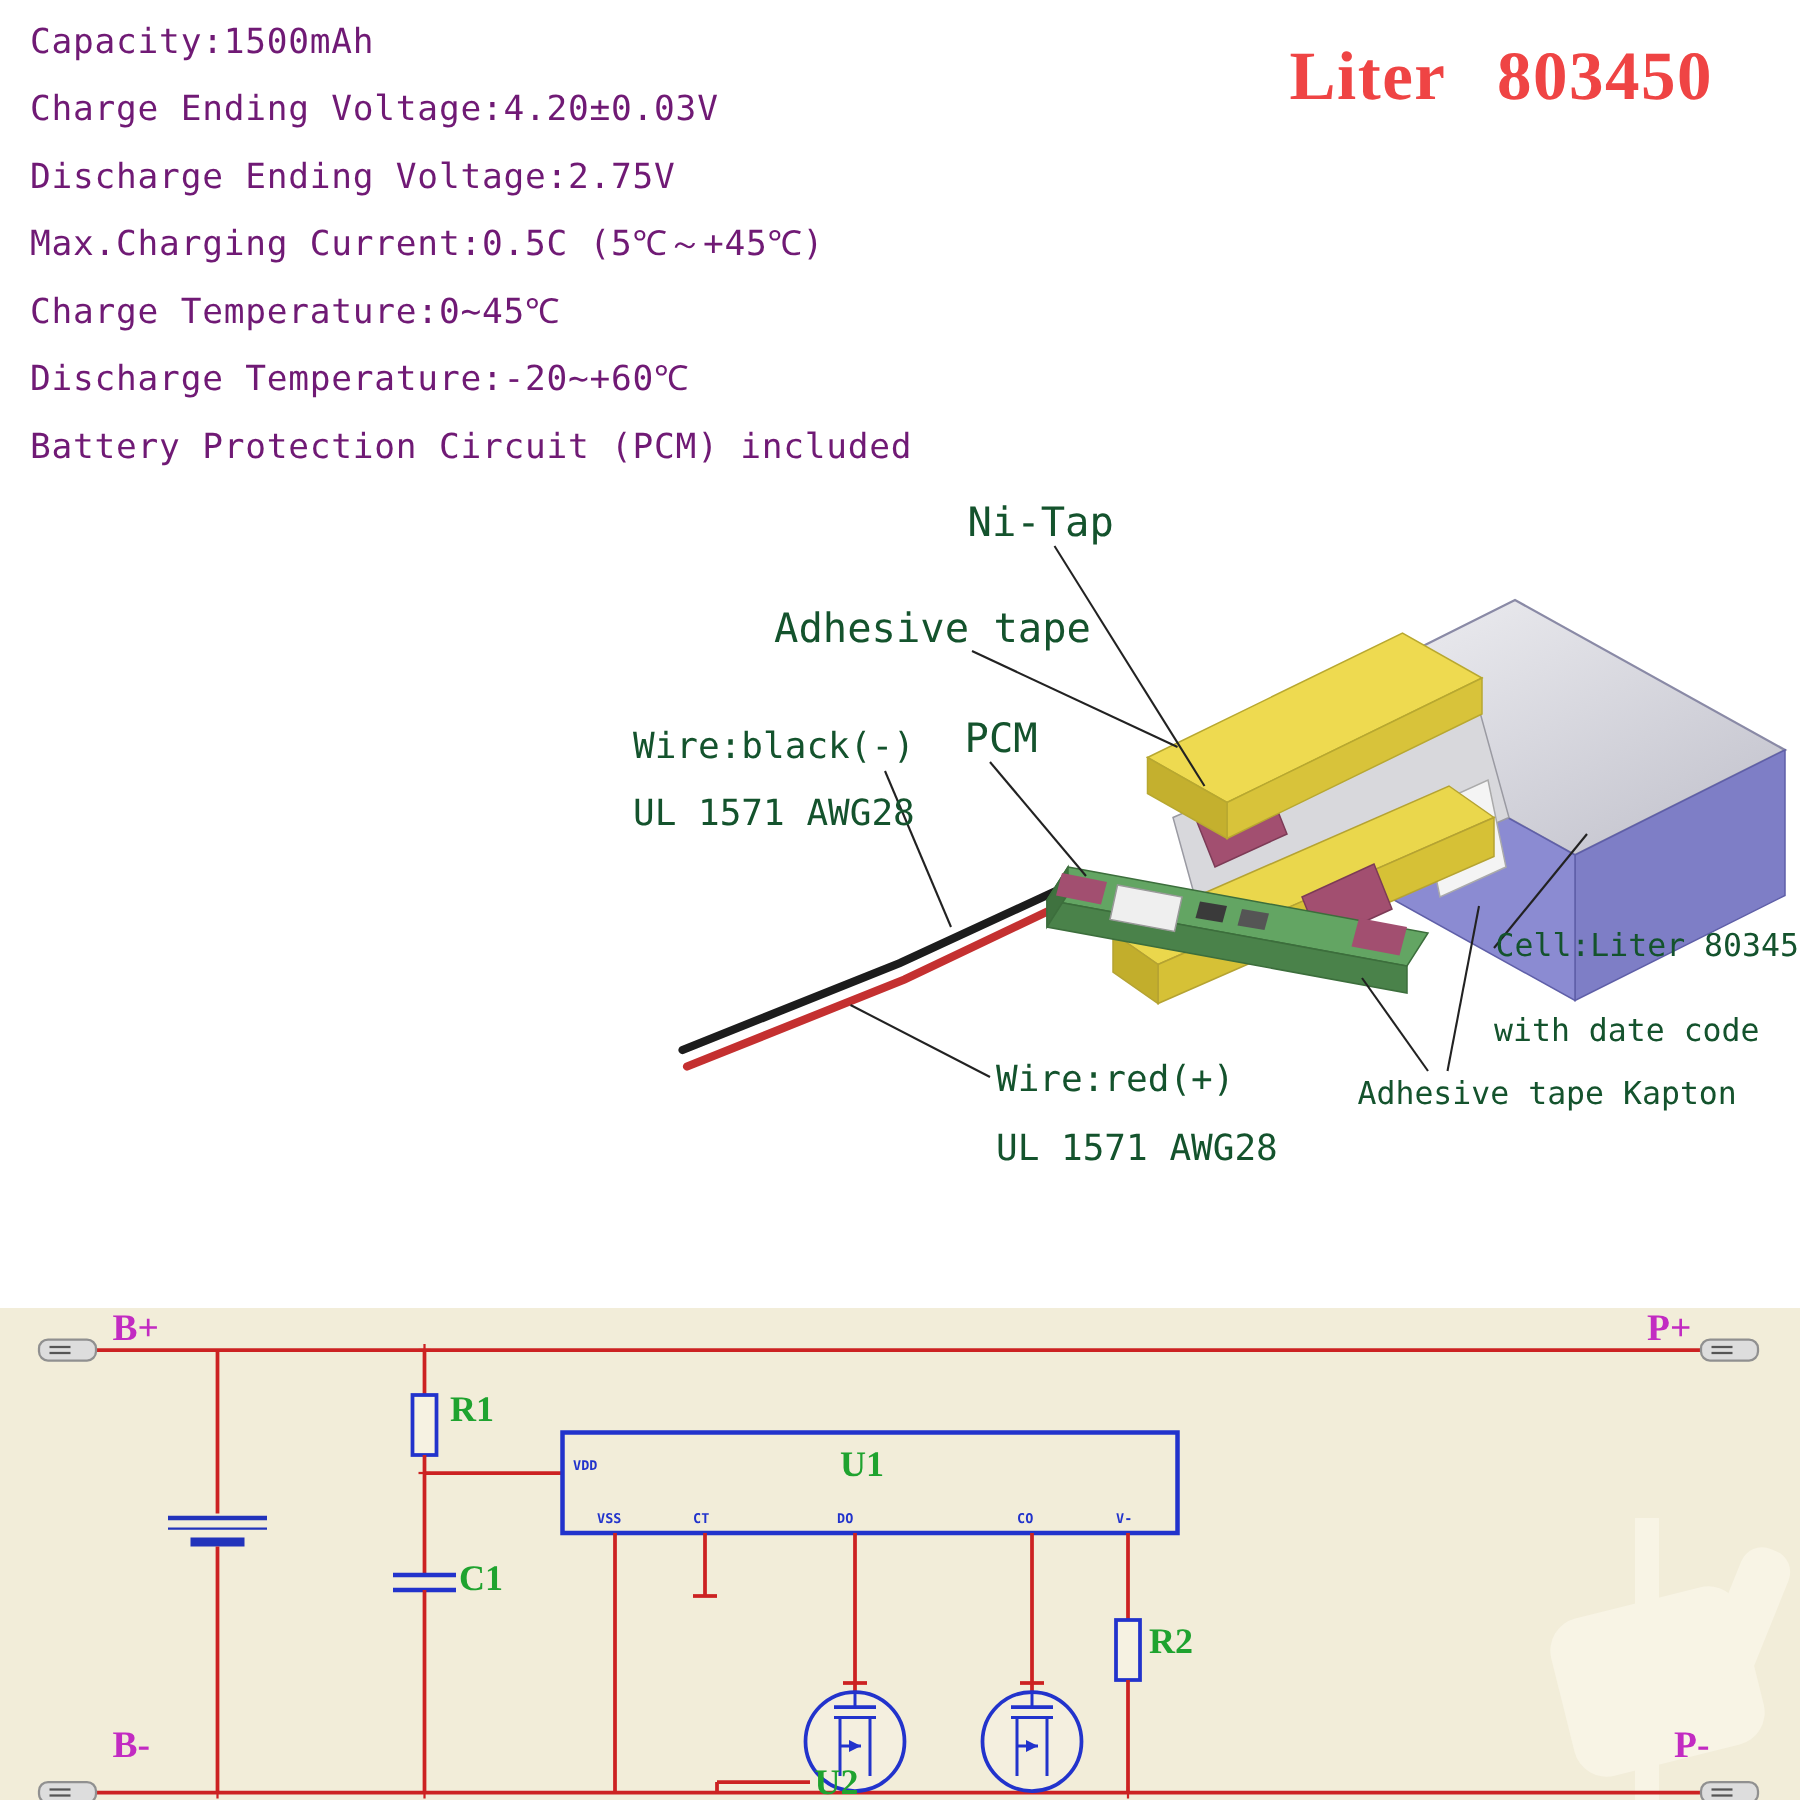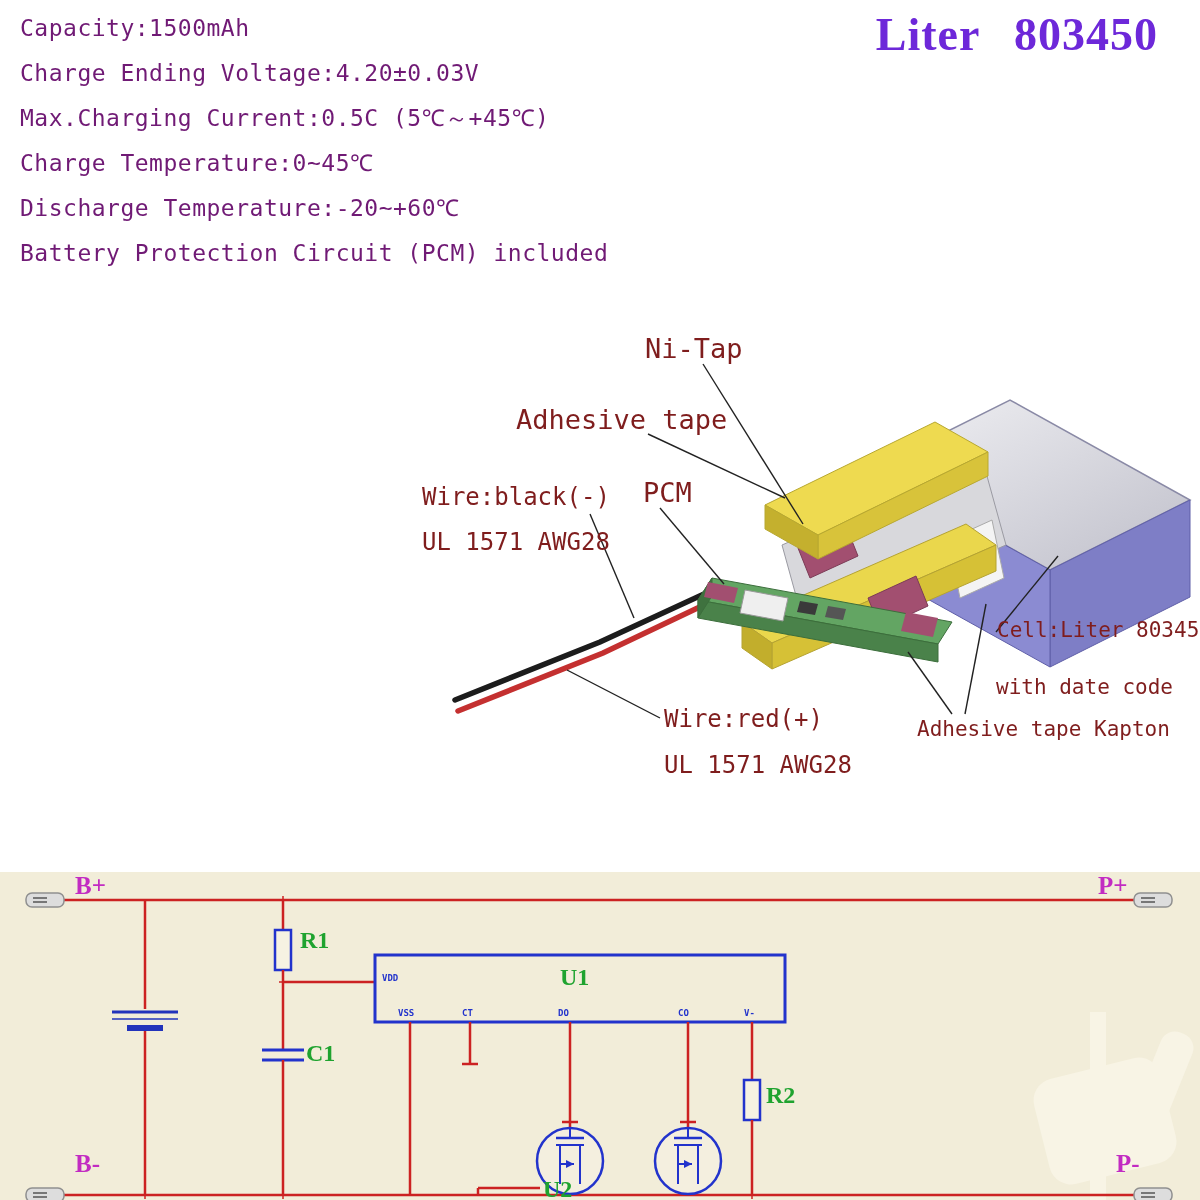--- a/index.html
+++ b/index.html
@@ -1,26 +1,26 @@
 <!DOCTYPE html>
 <html><head>
 <meta charset="utf-8">
 <style>
   html,body{margin:0;padding:0;background:#fff;}
   .page{position:relative;width:1200px;height:1200px;overflow:hidden;background:#fff;
         font-family:"DejaVu Sans Mono","Liberation Mono",monospace;}
   
   .top-section{position:absolute;left:0;top:0;width:1200px;height:872px;background:#fff;}
-  .product-title{position:absolute;top:8px;right:42px;margin:0;
+  .product-title{position:absolute;top:8px;right:42px;margin:16px;
     font-family:"Liberation Serif","DejaVu Serif",serif;font-weight:bold;
-    font-size:46px;color:#6d28d9;letter-spacing:1px;word-spacing:22px;white-space:nowrap;}
+    font-size:46px;color:#ef4444;letter-spacing:1px;word-spacing:22px;white-space:nowrap;}
   .spec-list{position:absolute;left:20px;top:6px;margin:0;padding:0;list-style:none;}
   .spec-list li{font-size:23px;line-height:45px;color:#701a75;letter-spacing:.5px;white-space:nowrap;}
   
-  .lbl{position:absolute;color:#7f1d1d;white-space:nowrap;}
+  .lbl{position:absolute;color:#14532d;white-space:nowrap;}
   .lbl-lg{font-size:27px;}
   .lbl-md{font-size:24px;}
   .lbl-sm{font-size:21px;}
   .diagram-svg{position:absolute;left:0;top:0;}
   
   .schematic-section{position:absolute;left:0;top:872px;width:1200px;height:328px;background:#f2edd9;}
   .schematic-svg{position:absolute;left:0;top:0;}
   .term{position:absolute;font-family:"Liberation Serif","DejaVu Serif",serif;
         font-weight:bold;font-size:25px;color:#c22bc2;white-space:nowrap;}
   .comp{position:absolute;font-family:"Liberation Serif","DejaVu Serif",serif;
@@ -32,20 +32,21 @@
 
 <div class="page">
 
   <section class="top-section">
 
     <h1 class="product-title">Liter 803450</h1>
 
     <ul class="spec-list">
       <li>Capacity:1500mAh</li>
       <li>Charge Ending Voltage:4.20±0.03V</li>
+      <li>Discharge Ending Voltage:2.75V</li>
       <li>Max.Charging Current:0.5C (5℃～+45℃)</li>
       <li>Charge Temperature:0~45℃</li>
       <li>Discharge Temperature:-20~+60℃</li>
       <li>Battery Protection Circuit (PCM) included</li>
     </ul>
 
     <svg class="diagram-svg" width="1200" height="872" viewBox="0 0 1200 872">
       <defs>
         <linearGradient id="gSilver" x1="0" y1="0" x2="1" y2="1">
           <stop offset="0" stop-color="#f1f1f4"></stop>
@@ -111,21 +112,21 @@
 
     <div class="lbl lbl-lg" style="left:645px;top:333px;">Ni-Tap</div>
     <div class="lbl lbl-lg" style="left:516px;top:404px;">Adhesive tape</div>
     <div class="lbl lbl-lg" style="left:643px;top:477px;">PCM</div>
     <div class="lbl lbl-md" style="left:422px;top:483px;">Wire:black(-)</div>
     <div class="lbl lbl-md" style="left:422px;top:528px;">UL 1571 AWG28</div>
     <div class="lbl lbl-md" style="left:664px;top:705px;">Wire:red(+)</div>
     <div class="lbl lbl-md" style="left:664px;top:751px;">UL 1571 AWG28</div>
     <div class="lbl lbl-sm" style="left:997px;top:618px;">Cell:Liter 803450</div>
     <div class="lbl lbl-sm" style="left:996px;top:655px;margin-top:20px;">with date code</div>
-    <div class="lbl lbl-sm" style="left:905px;top:717px;margin-left:12px;">Adhesive tape Kapton</div>
+    <div class="lbl lbl-sm" style="left:905px;top:717px;">Adhesive tape Kapton</div>
   </section>
 
   <section class="schematic-section">
 
     <svg class="schematic-svg" width="1200" height="328" viewBox="0 0 1200 328">
 
       <g fill="#f8f4e5">
         <rect x="1090" y="140" width="16" height="188"></rect>
         <rect x="1040" y="195" width="130" height="108" rx="22" transform="rotate(-14 1105 249)"></rect>
         <rect x="1148" y="158" width="34" height="92" rx="15" transform="rotate(22 1165 204)"></rect>

